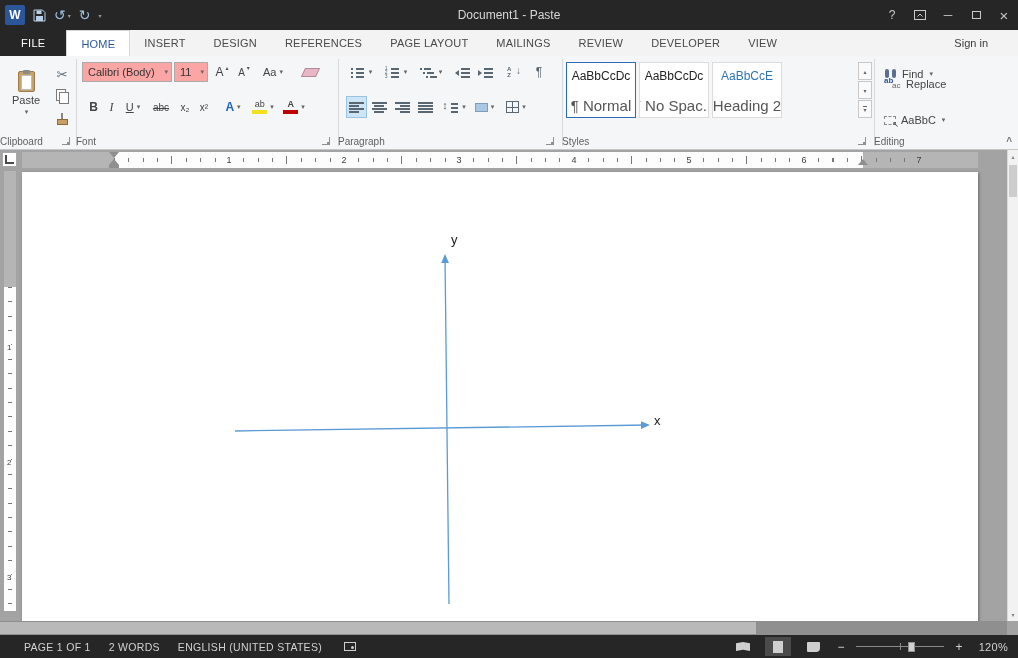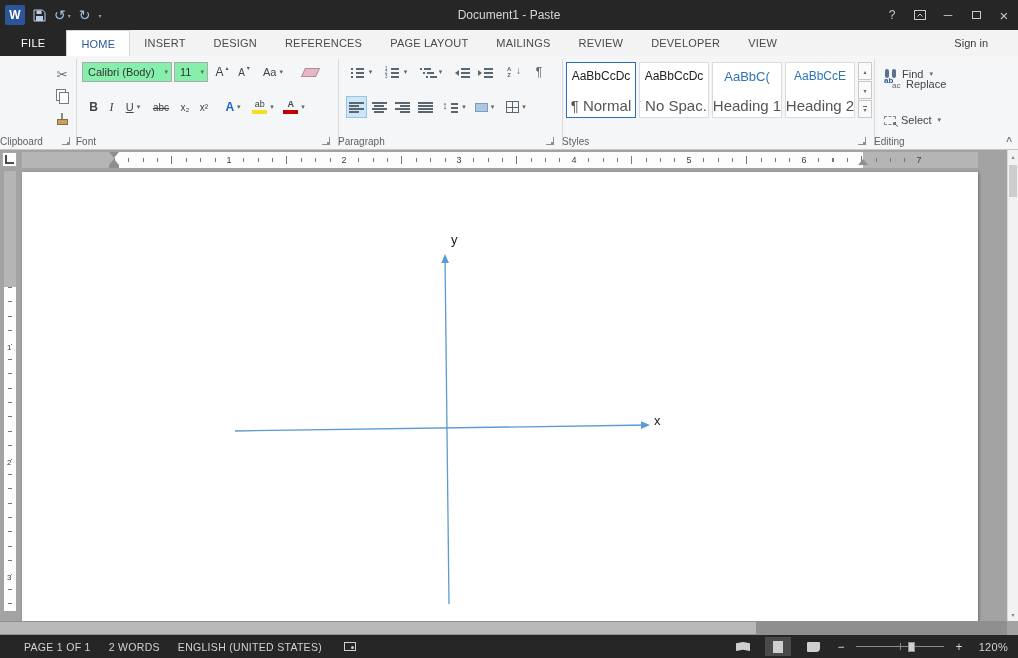--- a/index.html
+++ b/index.html
@@ -28,21 +28,21 @@
 
 .ribbon{position:absolute;left:0;top:56px;width:100%;height:94px;background:#f5f6f7;border-bottom:1px solid #c6c6c6}
 .gsep{position:absolute;top:3px;bottom:3px;width:1px;background:#d9d9d9}
 .grp-label{position:absolute;bottom:2px;text-align:left;font-size:10px;color:#616161}
 .launcher{position:absolute;bottom:4px;width:8px;height:8px;border-right:1px solid #8f8f8f;border-bottom:1px solid #8f8f8f}
 .launcher::after{content:"";position:absolute;right:-1px;bottom:-1px;width:3px;height:3px;background:#8f8f8f}
 .collapse-btn{position:absolute;right:6px;bottom:2px;color:#777;font-size:10px;font-weight:bold}
 .rbtn{position:absolute;height:22px;display:flex;align-items:center;justify-content:center;gap:2px;color:#444;font-size:11px;border:1px solid transparent}
 .rbtn.selected{background:#cde6f7;border-color:#9ac2e2}
 .dd{font-size:7px;color:#666;margin-left:1px}
-.combo{position:absolute;top:6px;height:20px;background:#86efac;border:1px solid #ababab;display:flex;align-items:center;font-size:11px;color:#333;padding:0 3px 0 5px}
+.combo{position:absolute;top:6px;height:20px;background:#fca5a5;border:1px solid #ababab;display:flex;align-items:center;font-size:11px;color:#333;padding:0 3px 0 5px}
 .combo .dd{margin-left:auto}
 
 
 .paste-btn{position:absolute;left:4px;top:5px;width:44px;height:64px;display:flex;flex-direction:column;align-items:center;justify-content:center;gap:2px;font-size:11px;color:#444}
 .ico-clipboard{position:relative;width:17px;height:21px;background:#c7a26b;border:1px solid #9c7c4e;border-radius:2px}
 .ico-clipboard::before{content:"";position:absolute;left:2px;top:3px;right:2px;bottom:1px;background:#fff;border:1px solid #bdbdbd}
 .ico-clipboard::after{content:"";position:absolute;left:4px;top:-2px;width:7px;height:4px;background:#8a8a8a;border-radius:1px}
 .mini-btn{position:absolute;left:50px;width:24px;height:20px;display:flex;align-items:center;justify-content:center;color:#5f6f7d}
 .ico-copy{position:relative;width:12px;height:14px}
 .ico-copy::before{content:"";position:absolute;left:0;top:0;width:8px;height:10px;background:#fff;border:1px solid #7a7a7a}
@@ -215,20 +215,25 @@
     <div class="tab">PAGE LAYOUT</div>
     <div class="tab">MAILINGS</div>
     <div class="tab">REVIEW</div>
     <div class="tab">DEVELOPER</div>
     <div class="tab">VIEW</div>
     <div class="signin">Sign in</div>
   </nav>
 
   <section class="ribbon">
 
+    <button class="paste-btn">
+      <span class="ico-clipboard"></span>
+      <span>Paste</span>
+      <span class="dd">▾</span>
+    </button>
     <button class="mini-btn" style="top:8px">
         <span>✂</span>
       </button>
     <button class="mini-btn" style="top:30px">
         <span class="ico-copy"></span>
       </button>
     <button class="mini-btn" style="top:52px">
         <span class="ico-painter"></span>
       </button>
     <div class="grp-label" style="left:0;width:76px">Clipboard</div>
@@ -356,24 +361,20 @@
     <div class="styles-row">
       <div class="style-box sel">
         <span class="style-preview">AaBbCcDc</span>
         <span class="style-name">¶ Normal</span>
       </div>
       <div class="style-box">
         <span class="style-preview">AaBbCcDc</span>
         <span class="style-name">¶ No Spac...</span>
       </div>
       <div class="style-box">
-        <span class="style-preview head1">AaBbC(</span>
-        <span class="style-name">Heading 1</span>
-      </div>
-      <div class="style-box">
         <span class="style-preview head2">AaBbCcE</span>
         <span class="style-name">Heading 2</span>
       </div>
     </div>
     <div class="st-scroll">
       <button class="st-btn">
           <span>▴</span>
         </button>
       <button class="st-btn">
           <span>▾</span>
@@ -390,21 +391,21 @@
       <span class="ico-find"></span>
       <span>Find</span>
       <span class="dd">▾</span>
     </button>
     <button class="ed-row" style="top:18px">
       <span class="ico-replace"></span>
       <span>Replace</span>
     </button>
     <button class="ed-row" style="top:54px">
       <span class="ico-select"></span>
-      <span>Select</span>
+      <span>AaBbC</span>
       <span class="dd">▾</span>
     </button>
     <div class="grp-label" style="left:874px;width:126px">Editing</div>
 
     <button class="collapse-btn"><span>^</span></button>
   </section>
 
   <section class="docarea">
 
     <button class="tabstop"></button>

